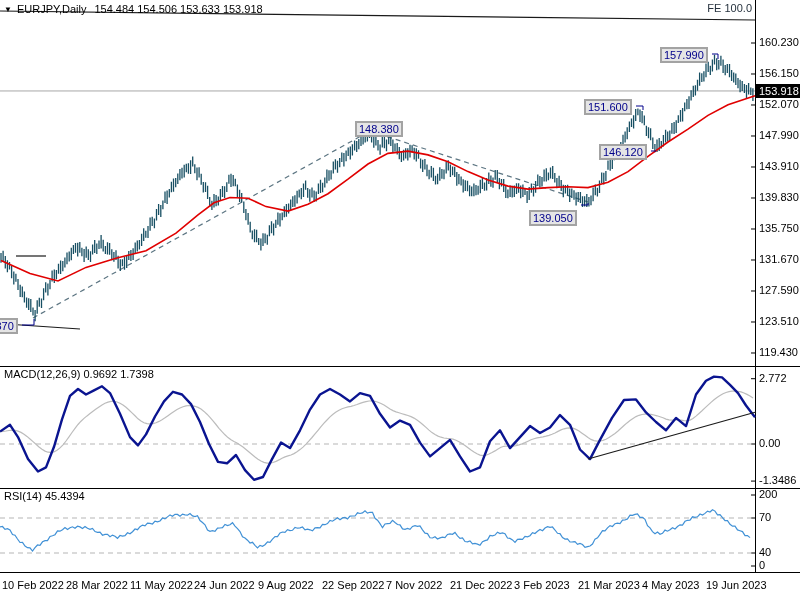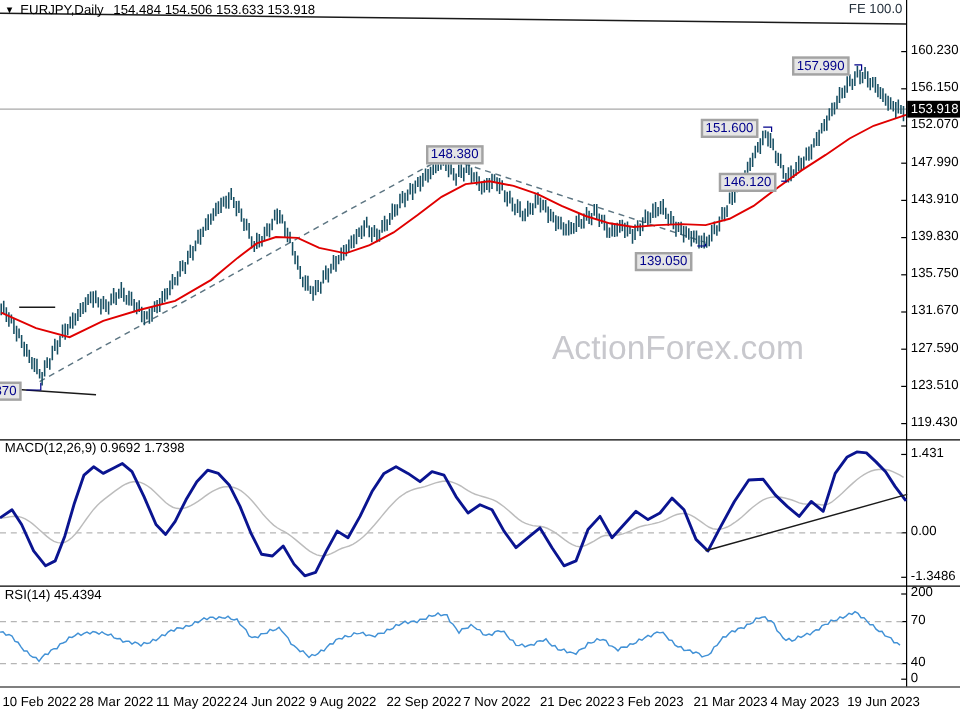--- a/index.html
+++ b/index.html
@@ -18,21 +18,20 @@
   .date-label{position:absolute;font-size:11px;color:#000;white-space:nowrap;}
   .callout{position:absolute;border:2px solid #a3a3a3;color:#00008b;background:#e5e5e5;
            font-size:11px;line-height:12px;padding:0 2px;white-space:nowrap;}
   .price-tag{position:absolute;left:756px;background:#000;color:#fff;font-size:11px;
              line-height:14px;padding:0 3px;}
 </style>
 </head>
 <body>
 <div id="root">
 
-  <div id="watermark">ActionForex.com</div>
 
   <svg id="canvas" width="800" height="600">
       <line x1="0" y1="366.5" x2="800" y2="366.5" stroke="#000000" stroke-width="1"></line>
       <line x1="0" y1="488.5" x2="800" y2="488.5" stroke="#000000" stroke-width="1"></line>
       <line x1="0" y1="572.5" x2="800" y2="572.5" stroke="#000000" stroke-width="1"></line>
       <line x1="755.5" y1="0" x2="755.5" y2="572" stroke="#000000" stroke-width="1"></line>
       <line x1="751" y1="43" x2="755" y2="43" stroke="#000"></line>
       <line x1="751" y1="73.99983999999988" x2="755" y2="73.99983999999988" stroke="#000"></line>
       <line x1="751" y1="104.99967999999997" x2="755" y2="104.99967999999997" stroke="#000"></line>
       <line x1="751" y1="135.99951999999985" x2="755" y2="135.99951999999985" stroke="#000"></line>
@@ -85,21 +84,21 @@
       <div class="axis-label" style="left: 759px; top: 66.9998px;">156.150</div>
       <div class="axis-label" style="left: 759px; top: 97.9997px;">152.070</div>
       <div class="axis-label" style="left: 759px; top: 129px;">147.990</div>
       <div class="axis-label" style="left: 759px; top: 159.999px;">143.910</div>
       <div class="axis-label" style="left: 759px; top: 190.999px;">139.830</div>
       <div class="axis-label" style="left: 759px; top: 221.999px;">135.750</div>
       <div class="axis-label" style="left: 759px; top: 252.999px;">131.670</div>
       <div class="axis-label" style="left: 759px; top: 283.999px;">127.590</div>
       <div class="axis-label" style="left: 759px; top: 314.999px;">123.510</div>
       <div class="axis-label" style="left: 759px; top: 345.998px;">119.430</div>
-      <div class="axis-label" style="left: 759px; top: 371.715px;">1.431</div>
+      <div class="axis-label" style="left: 759px; top: 371.715px;">2.772</div>
       <div class="axis-label" style="left: 759px; top: 437px;">0.00</div>
       <div class="axis-label" style="left: 759px; top: 474.087px;">-1.3486</div>
       <div class="axis-label" style="left: 759px; top: 488px;">200</div>
       <div class="axis-label" style="left: 759px; top: 511px;">70</div>
       <div class="axis-label" style="left: 759px; top: 546px;">40</div>
       <div class="axis-label" style="left: 759px; top: 559px;">0</div>
       <div class="date-label" style="left: 2px; top: 579px;">10 Feb 2022</div>
       <div class="date-label" style="left: 66px; top: 579px;">28 Mar 2022</div>
       <div class="date-label" style="left: 130px; top: 579px;">11 May 2022</div>
       <div class="date-label" style="left: 194px; top: 579px;">24 Jun 2022</div>

